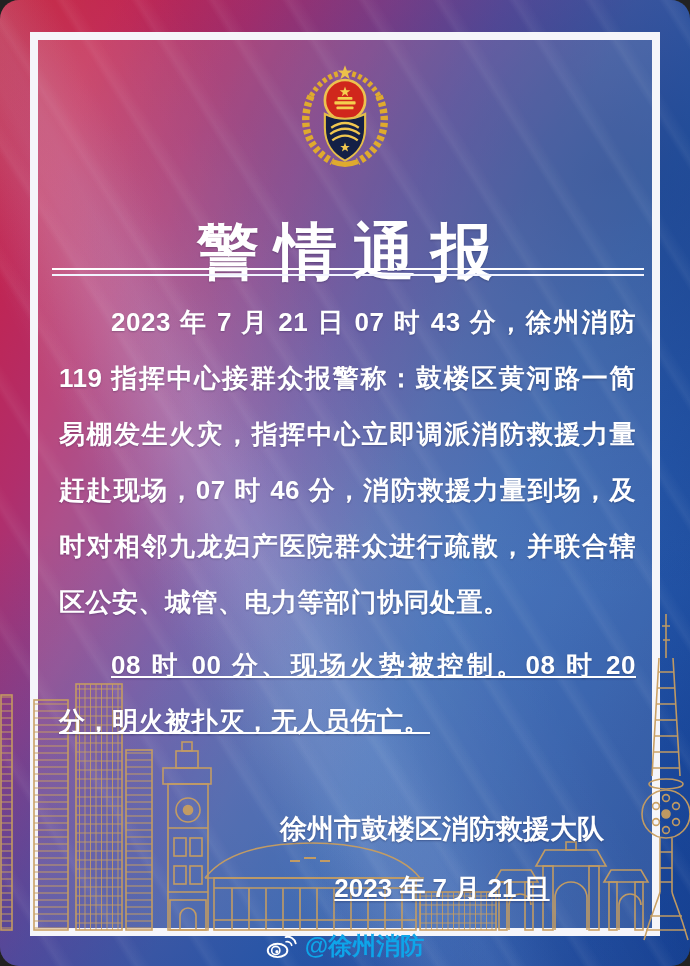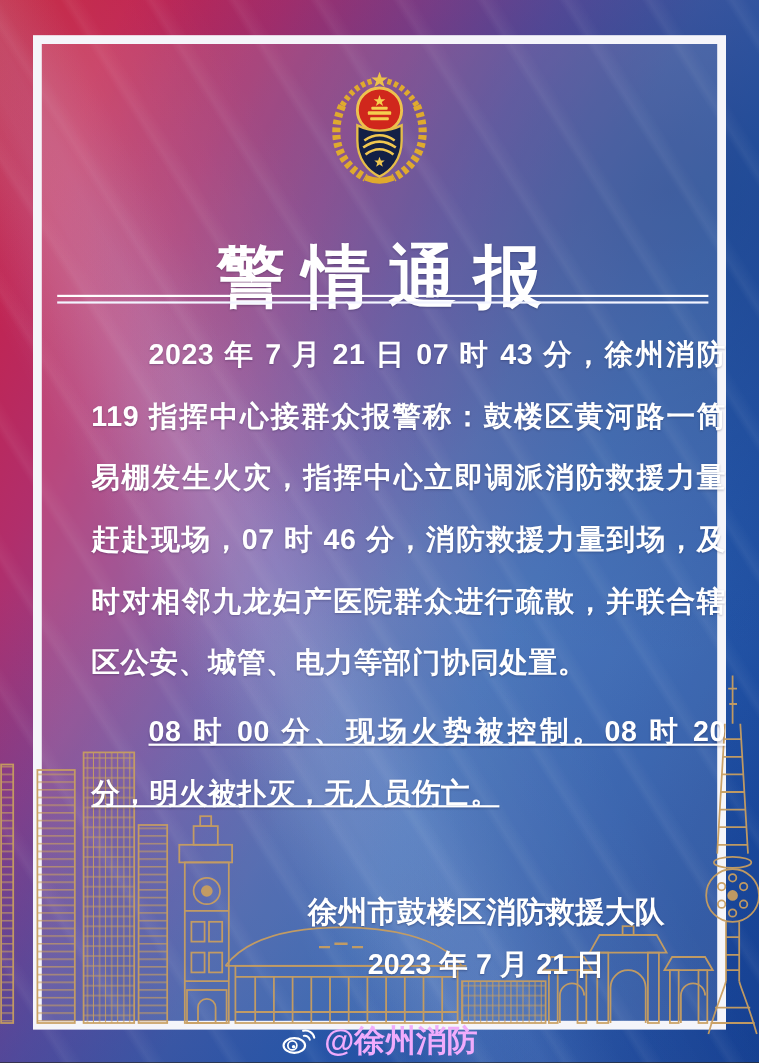--- a/index.html
+++ b/index.html
@@ -1,19 +1,20 @@
 <!DOCTYPE html>
 <html style="--bg-red: #c3203a; --bg-blue: #1d4d9f; --frame-white: #f5f5fa; --skyline-gold: #c89e60; --emblem-gold: #dfaa2e; --emblem-red: #d0271c; --emblem-navy: #132046; --text-white: #ffffff;"><head>
 <meta charset="utf-8">
 <style>
   html,body{margin:0;padding:0;background:#222;}
   .poster{
     position:relative;width:690px;height:966px;overflow:hidden;
     font-family:"Liberation Sans","DejaVu Sans",sans-serif;
     color:#fff;
+    border-radius:19px;
   }
   
   .bg-base{
     position:absolute;inset:0;
     background:
       radial-gradient(900px 700px at 88% 18%, rgba(8,38,110,0.45), transparent 60%),
       linear-gradient(to bottom, rgba(0,0,0,0) 55%, rgba(16,52,140,0.30)),
       linear-gradient(117deg,
         #c3203a 0%, #c02553 12%, #b12e6b 22%, #92418a 33%,
         #6b53a2 43%, #4a64ae 54%, #3364b2 64%, #2759ab 76%,
@@ -44,38 +45,38 @@
     text-shadow:0 1px 2px rgba(0,0,30,0.25);
   }
   .divider{
     position:absolute;left:52px;top:268px;width:592px;height:4px;z-index:6;
     border-top:2.5px solid #ffffff;border-bottom:2.5px solid #f2f4ff;
   }
   
   .body-text{
     position:absolute;left:59px;top:294px;width:577px;z-index:6;
     font-size:26px;line-height:56px;font-weight:600;letter-spacing:0.5px;
-    text-align:justify;text-shadow:0 1px 2px rgba(0,0,40,0.25);margin-left:24px;
+    text-align:justify;text-shadow:0 1px 2px rgba(0,0,40,0.25);
   }
   .body-text p{margin:0;text-indent:2em;}
   .body-text p + p{margin-top:7px;text-decoration:underline;}
   
   .signature{
     position:absolute;right:86px;top:812px;z-index:6;text-align:center;
     font-size:27px;font-weight:600;line-height:34px;
     text-shadow:0 1px 2px rgba(0,0,40,0.3);
   }
-  .signature .sig-date{margin-top:13px;font-size:26px;}
+  .signature .sig-date{margin-top:25px;font-size:26px;text-decoration:underline;}
   
   .skyline{position:absolute;left:0;top:600px;width:690px;height:350px;z-index:4;}
   
   .watermark{
     position:absolute;left:0;right:0;top:926px;height:40px;z-index:7;
     display:flex;align-items:center;justify-content:center;gap:7px;
-    font-size:28px;font-weight:600;color:#f0abfc;
+    font-size:24px;font-weight:600;color:#0ea5e9;
   }
   .watermark svg{display:block;}
 </style>
 </head>
 <body>
 
 <div class="poster">
 
   <div class="bg-base"></div>
   <div class="bg-streaks"></div>

